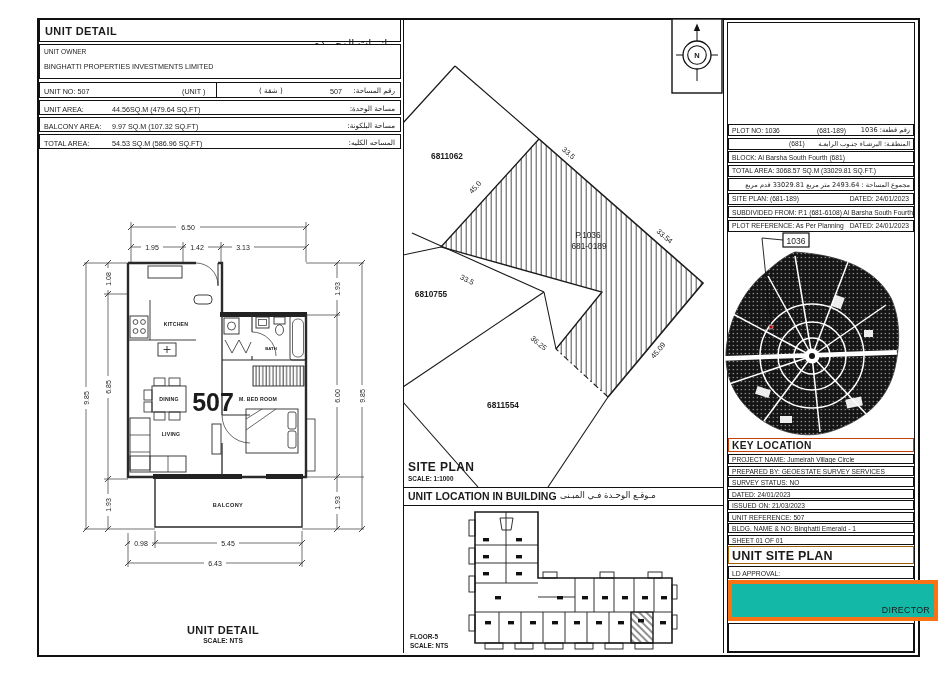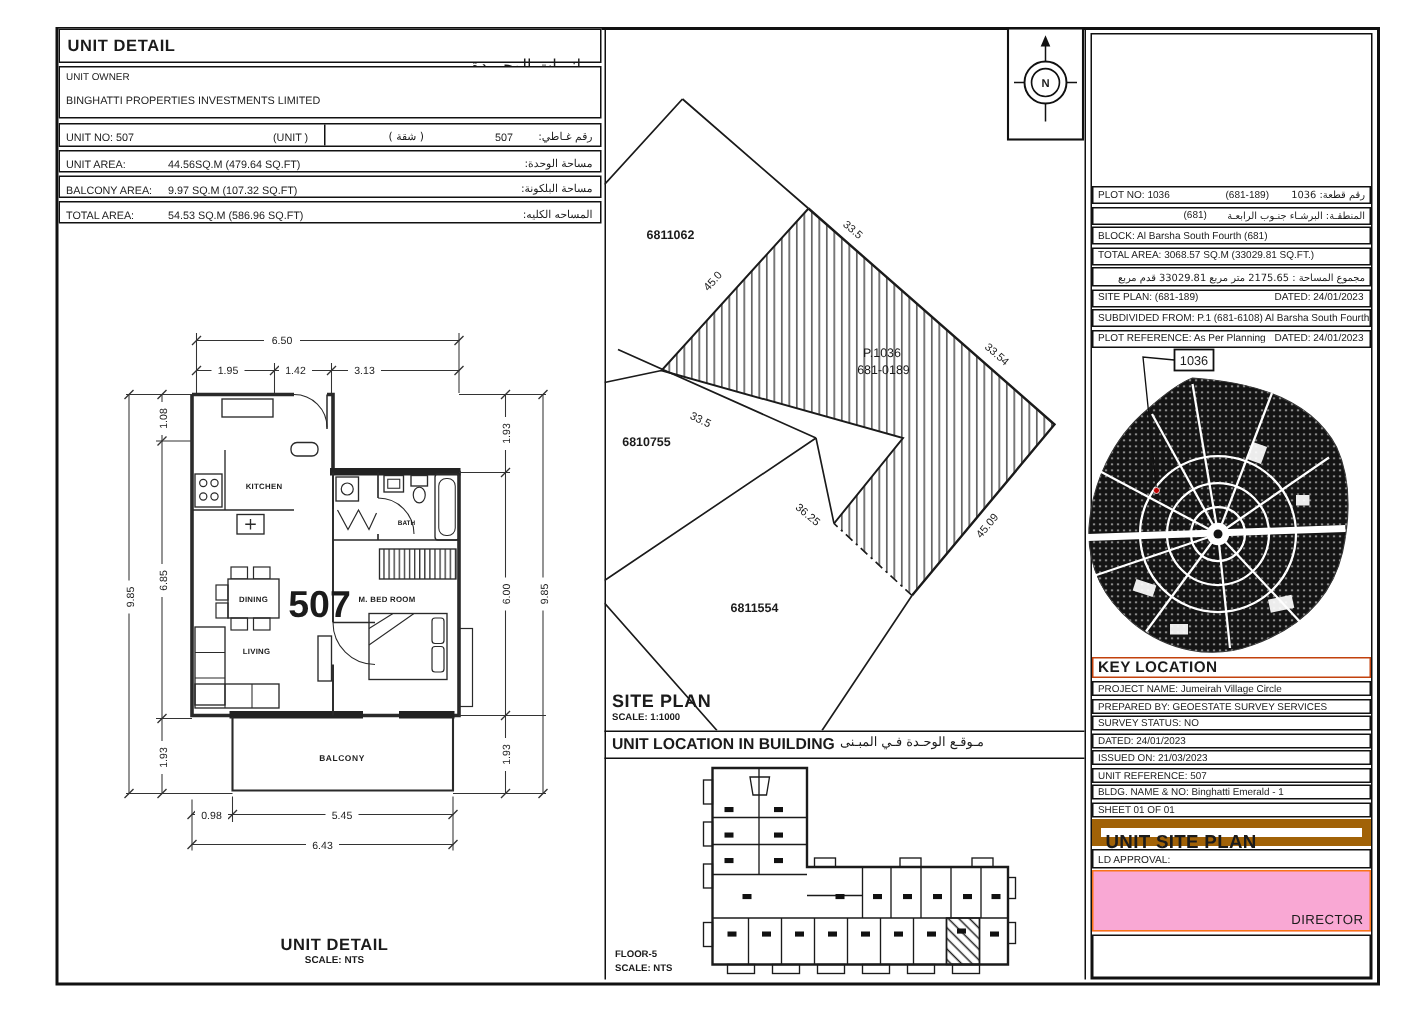--- a/index.html
+++ b/index.html
@@ -53,21 +53,21 @@
     </div>
   </div>
   <div class="abs ud-row" style="top:82px;height:16px;">
     <div class="cellL">
       <span class="abs t7" style="left:4px;top:4px;">UNIT NO: 507</span>
       <span class="abs t7" style="left:142px;top:4px;">(UNIT )</span>
     </div>
     <div class="cellR">
       <span class="abs ar t7" style="left:10px;top:3px;margin-left:32px;">( شقة )</span>
       <span class="abs t7" style="left:113px;top:4px;">507</span>
-      <span class="abs ar t7" style="right:5px;top:3px;">رقم غـاطي:</span>
+      <span class="abs ar t7" style="right:5px;top:3px;">رقم المساحة:</span>
     </div>
   </div>
   <div class="abs ud-row" style="top:100px;height:15px;">
     <span class="abs t7" style="left:4px;top:4px;">UNIT AREA:</span>
     <span class="abs t7" style="left:72px;top:4px;">44.56SQ.M (479.64 SQ.FT)</span>
     <span class="abs ar t7" style="right:5px;top:3px;">مساحة الوحدة:</span>
   </div>
   <div class="abs ud-row" style="top:117px;height:15px;">
     <span class="abs t7" style="left:4px;top:4px;text-align:center;">BALCONY AREA:</span>
     <span class="abs t7" style="left:72px;top:4px;">9.97 SQ.M (107.32 SQ.FT)</span>
@@ -389,21 +389,21 @@
     <span class="mid" style="left:60px;">(681)</span>
     <span class="arr ar">المنطقـة: البرشـاء جنـوب الرابعـة</span>
   </div>
   <div class="abs r-row" style="top:151px;height:12px;">
     <span class="en">BLOCK: Al Barsha South Fourth  (681)</span>
   </div>
   <div class="abs r-row" style="top:164.5px;height:12px;">
     <span class="en">TOTAL AREA:  3068.57 SQ.M  (33029.81 SQ.FT.)</span>
   </div>
   <div class="abs r-row" style="top:178px;height:13px;">
-    <span class="arr ar" style="top:3px;">مجموع المساحة :  2175.65 متر مربع      33029.81 قدم مربع</span>
+    <span class="arr ar" style="top:3px;">مجموع المساحة :  2493.64 متر مربع      33029.81 قدم مربع</span>
   </div>
   <div class="abs r-row" style="top:192.5px;height:12px;">
     <span class="en">SITE PLAN: (681-189)</span>
     <span class="en" style="left:auto;right:4px;">DATED: 24/01/2023</span>
   </div>
   <div class="abs r-row" style="top:206px;height:12px;">
     <span class="en">SUBDIVIDED FROM: P.1 (681-6108) Al Barsha South Fourth</span>
   </div>
   <div class="abs r-row" style="top:219.5px;height:12px;">
     <span class="en">PLOT REFERENCE: As Per Planning</span>
@@ -478,24 +478,24 @@
   <div class="abs p-row" style="top:511.5px;height:10px;">
       <span class="en">UNIT REFERENCE: 507</span>
     </div>
   <div class="abs p-row" style="top:523px;height:10px;">
       <span class="en">BLDG. NAME &amp; NO: Binghatti Emerald - 1</span>
     </div>
   <div class="abs p-row" style="top:534.5px;height:10px;">
       <span class="en">SHEET 01 OF 01</span>
     </div>
 
-  <div class="abs" style="left:728px;top:546px;width:186px;height:18px;border:6px solid #a16207;box-sizing:border-box;background:#fff;">
+  <div class="abs" style="left:728px;top:546px;width:186px;height:18px;border:1px solid #a16207;box-sizing:border-box;background:#fff;">
     <span class="abs" style="left:3px;top:1.5px;font-size:12.5px;font-weight:bold;letter-spacing:.2px;">UNIT SITE PLAN</span>
   </div>
   <div class="abs" style="left:728px;top:566px;width:186px;height:13px;border:1px solid #111;box-sizing:border-box;background:#fff;">
     <span class="abs" style="left:3px;top:2.5px;font-size:6.8px;">LD APPROVAL:</span>
   </div>
-  <div class="abs" style="left:728px;top:580px;width:186px;height:41px;border:1px solid #f97316;box-sizing:border-box;background:#f9a8d4;">
+  <div class="abs" style="left:728px;top:580px;width:210px;height:41px;border:4px solid #f97316;box-sizing:border-box;background:#14b8a6;">
     <span class="abs" style="right:4px;bottom:2px;font-size:8.8px;letter-spacing:.3px;">DIRECTOR</span>
   </div>
   <div class="abs" style="left:728px;top:622.5px;width:186px;height:29px;border:1px solid #111;box-sizing:border-box;background:#fff;"></div>
 
 </div>
 
 </body></html>

